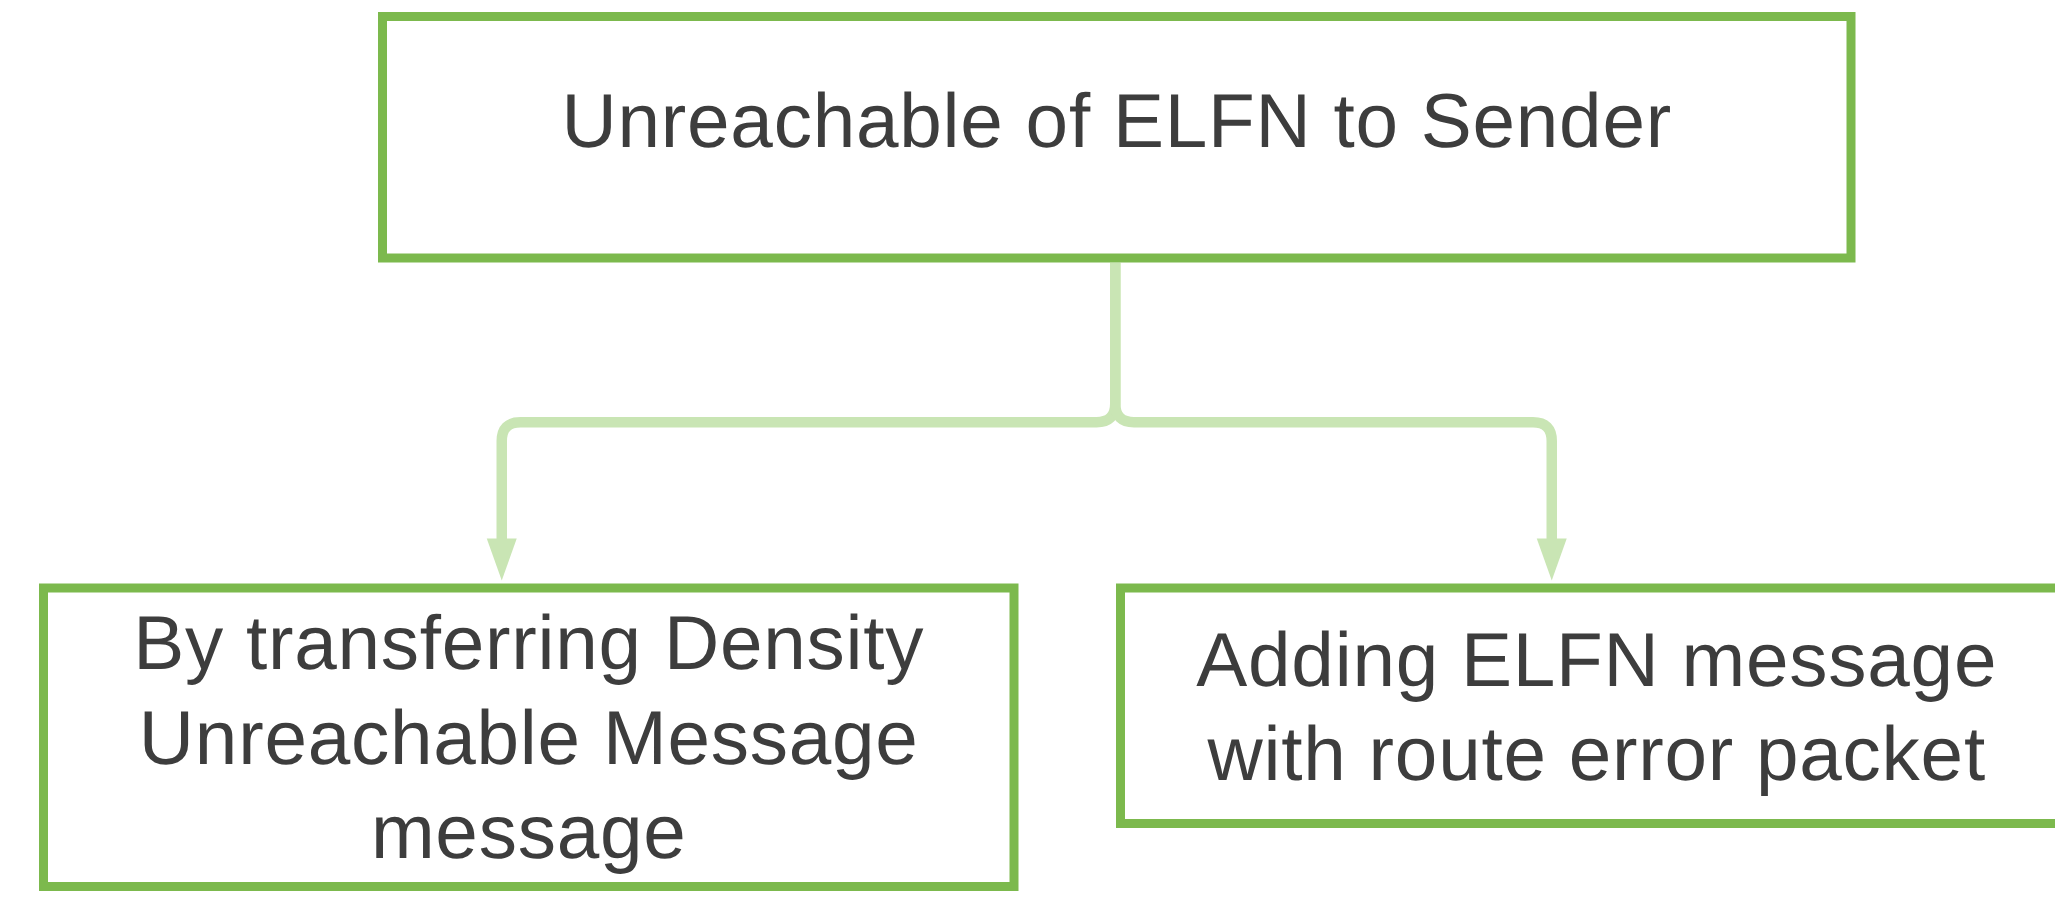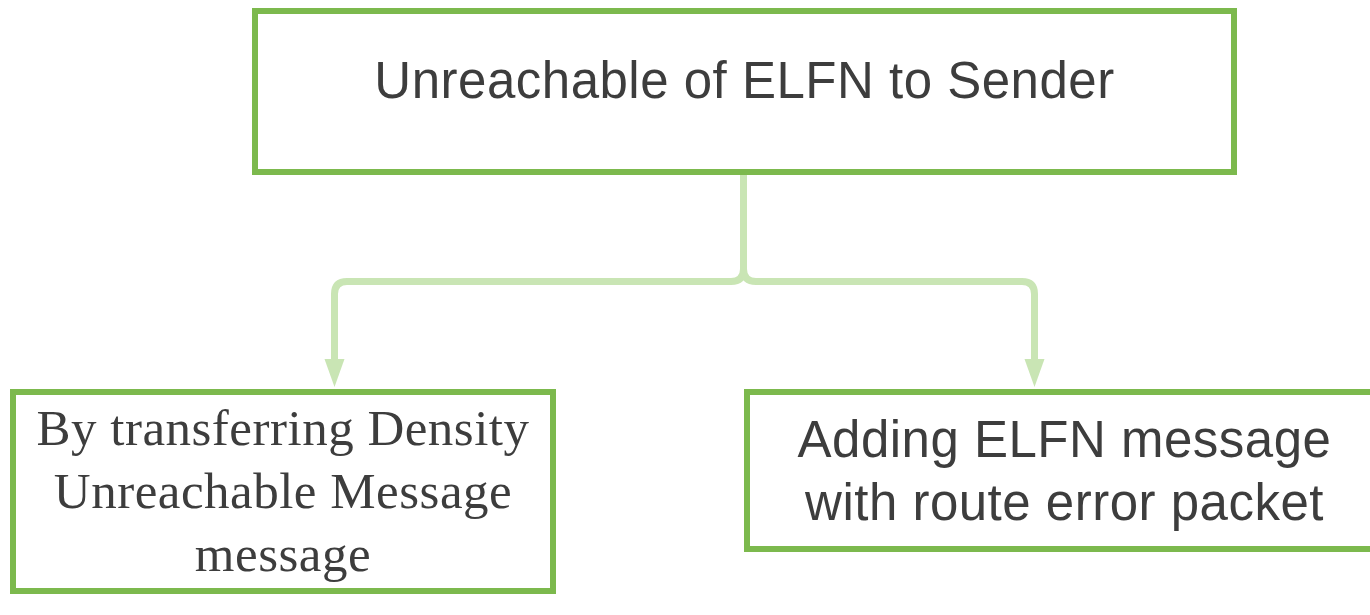--- a/index.html
+++ b/index.html
@@ -50,25 +50,24 @@
     white-space: pre-line;
   }
   .box-top {
     left: 252px;
     top: 8px;
     width: 985px;
     height: 167px;
     padding-bottom: 22px;
   }
   .box-left {
-    left: 10px;
+    left: 26px;
     top: 389px;
-    width: 546px;
+    width: 653px;
     height: 205px;
-    font-family: Liberation Serif, serif;
   }
   .box-right {
     left: 712px;
     top: 389px;
     width: 641px;
     height: 163px;
     margin-left: 32px;
   }
 </style>
 </head>

